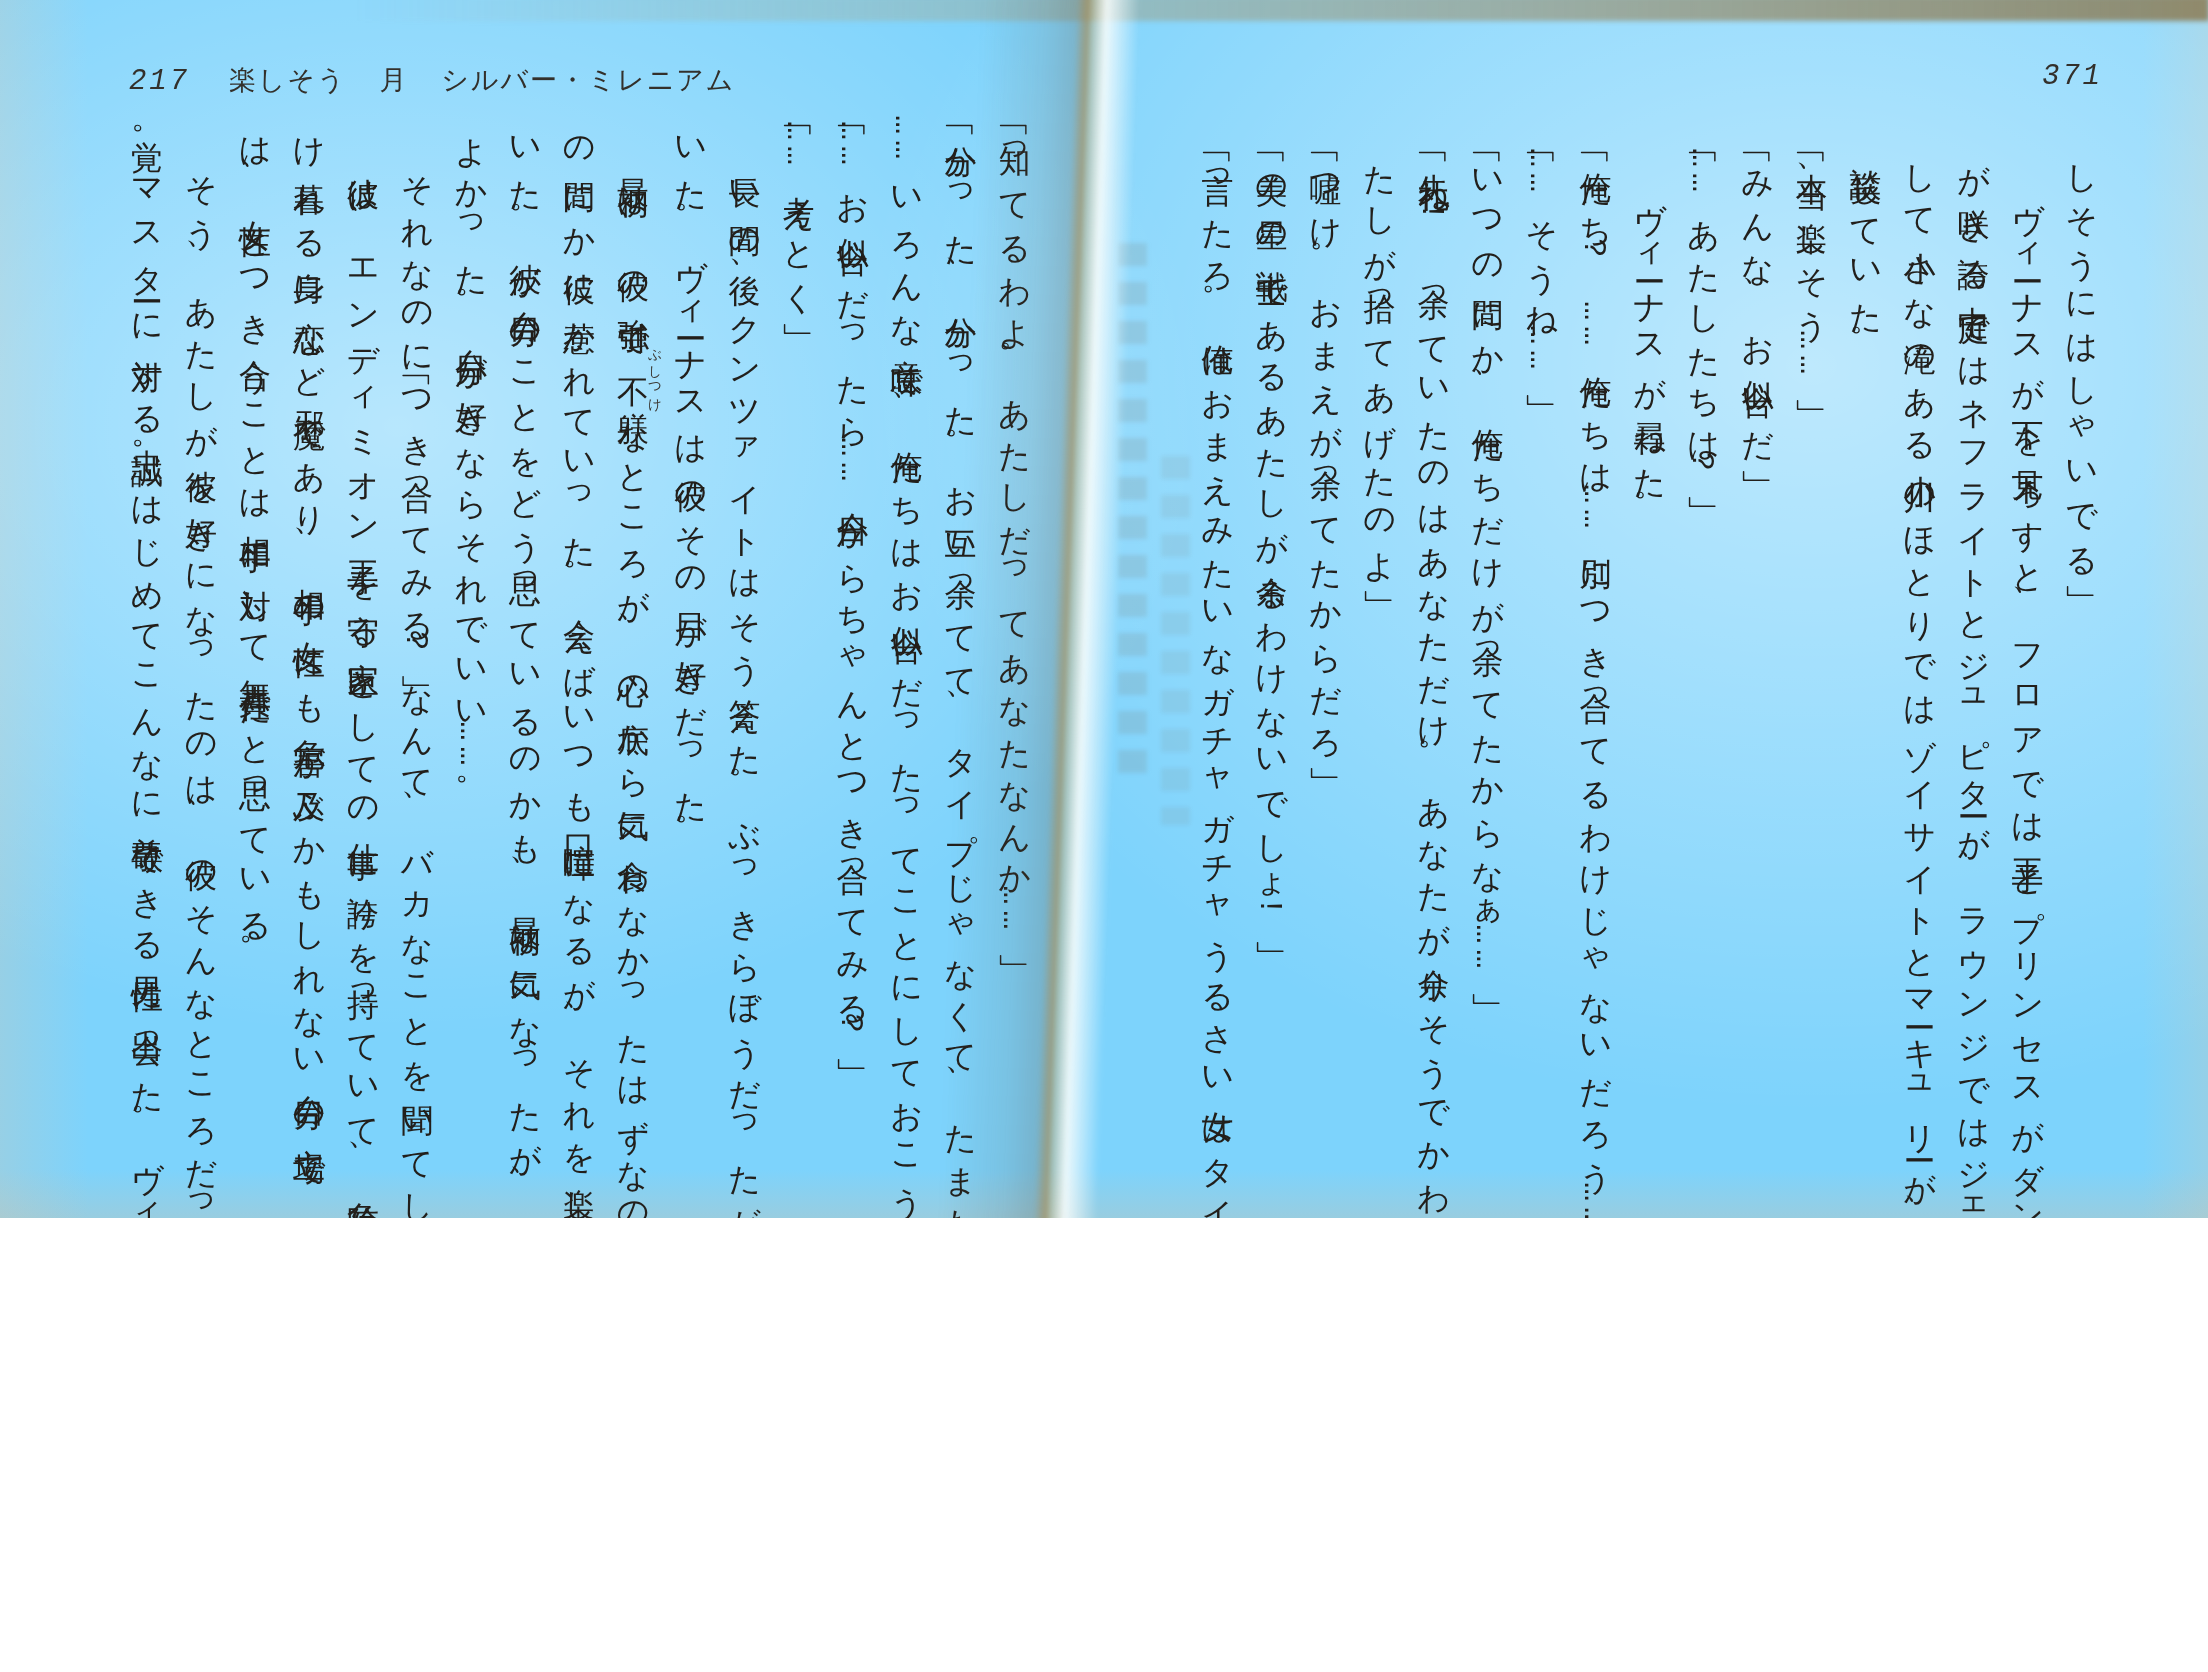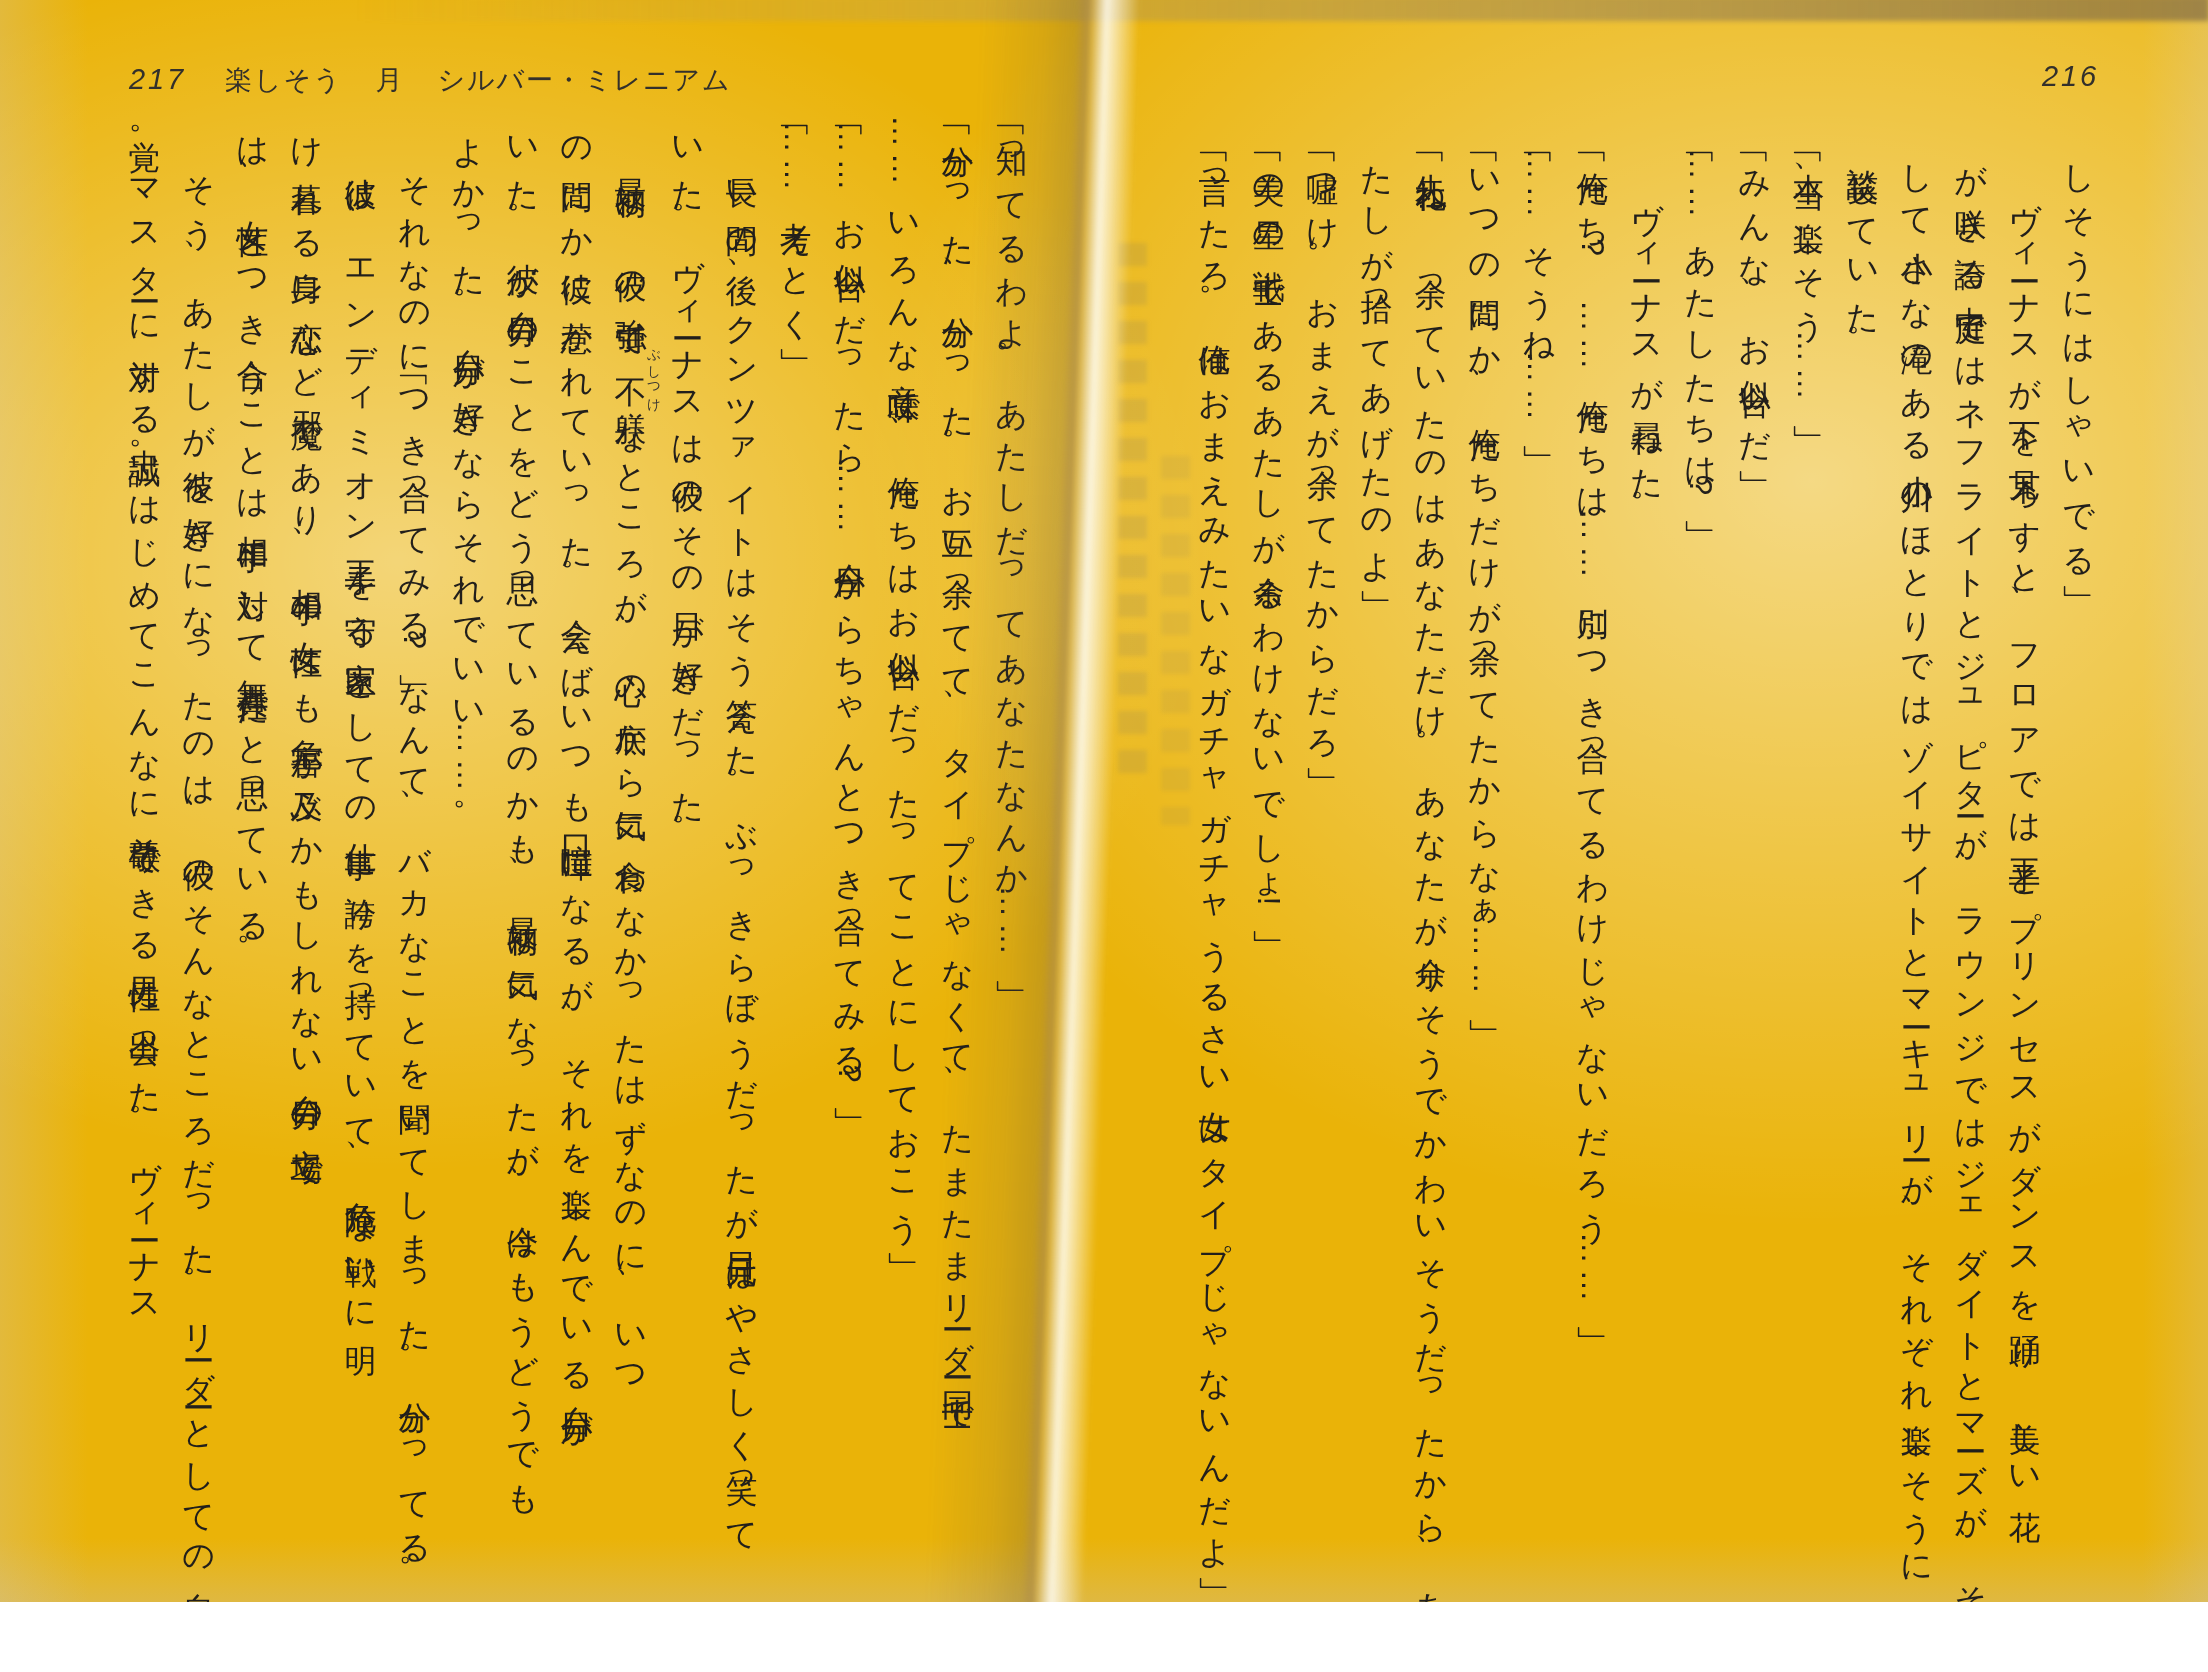--- a/index.html
+++ b/index.html
@@ -1,21 +1,21 @@
 <!DOCTYPE html>
 <html lang="ja"><head>
 <meta charset="utf-8">
 <style>
   html,body{margin:0;padding:0;}
   .screen{
     position:relative;
-    width:2209px;height:1602px;
-    background:#eab308;
+    width:2209px;height:1218px;
+    background:#7dd3fc;
     overflow:hidden;
-    font-family:Liberation Sans, sans-serif;
+    font-family:Liberation Mono, monospace;
   }
   
   .paper-shading{
     position:absolute;inset:0;pointer-events:none;
     background:
       radial-gradient(1164px 873px at 18% 35%, rgba(255,255,255,0.45), rgba(255,255,255,0) 70%),
       radial-gradient(1359px 1067px at 82% 30%, rgba(255,255,255,0.50), rgba(255,255,255,0) 70%),
       linear-gradient(to right, rgba(210,200,178,0.30) 0%, rgba(255,255,255,0) 4%),
       linear-gradient(to left, rgba(210,200,178,0.28) 0%, rgba(255,255,255,0) 3%),
       linear-gradient(to top, rgba(203,194,172,0.35) 0%, rgba(255,255,255,0) 4%);
@@ -95,21 +95,21 @@
   <div class="paper-shading"></div>
   <div class="top-edge"></div>
 
   <div class="header-left">
     <span class="hnum">217</span>
     <span class="hpart">楽しそう</span>
     <span class="hpart">月</span>
     <span class="hpart">シルバー・ミレニアム</span>
   </div>
 
-  <div class="header-right">216</div>
+  <div class="header-right">371</div>
 
   <div class="vtext" id="text-216">
       <p>しそうにはしゃいでる」</p>
       <p class="indent">ヴィーナスが下を見下ろすと、フロアでは王子とプリンセスがダンスを踊り、美しい花</p>
       <p>が咲き誇る中庭ではネフライトとジュピターが、ラウンジではジェダイトとマーズが、そ</p>
       <p>して小さな滝のある小川のほとりではゾイサイトとマーキュリーが、それぞれ楽しそうに</p>
       <p>談笑していた。</p>
       <p>「本当、楽しそう……」</p>
       <p>「みんな、お似合いだ」</p>
       <p>「……あたしたちは?」</p>

